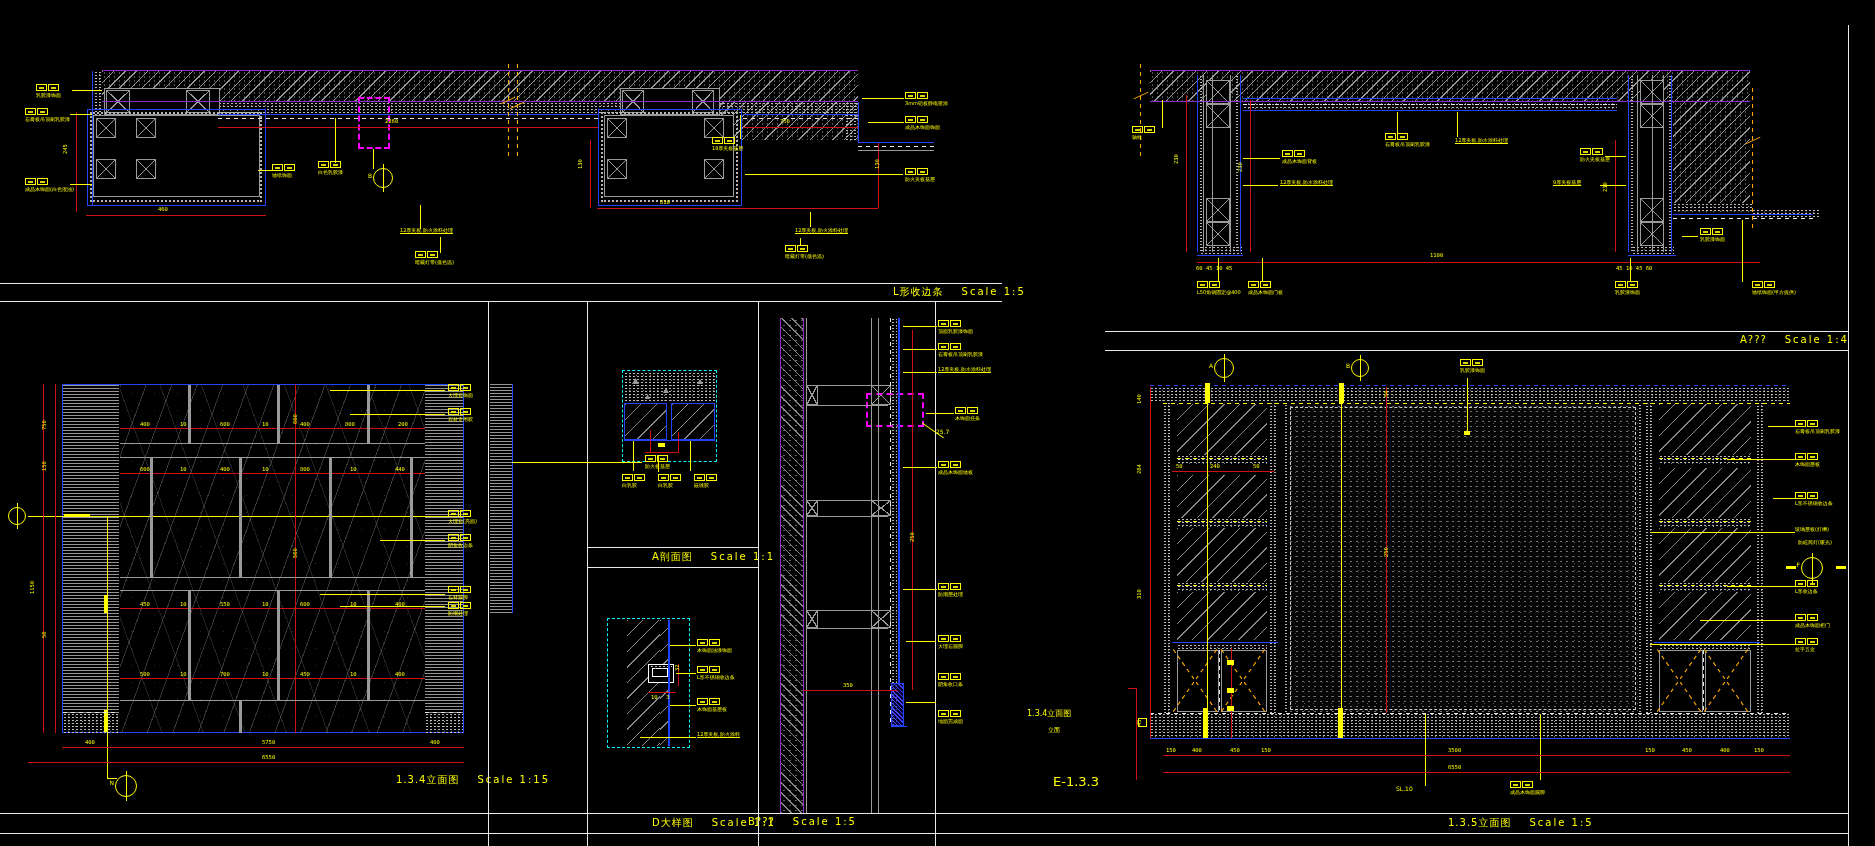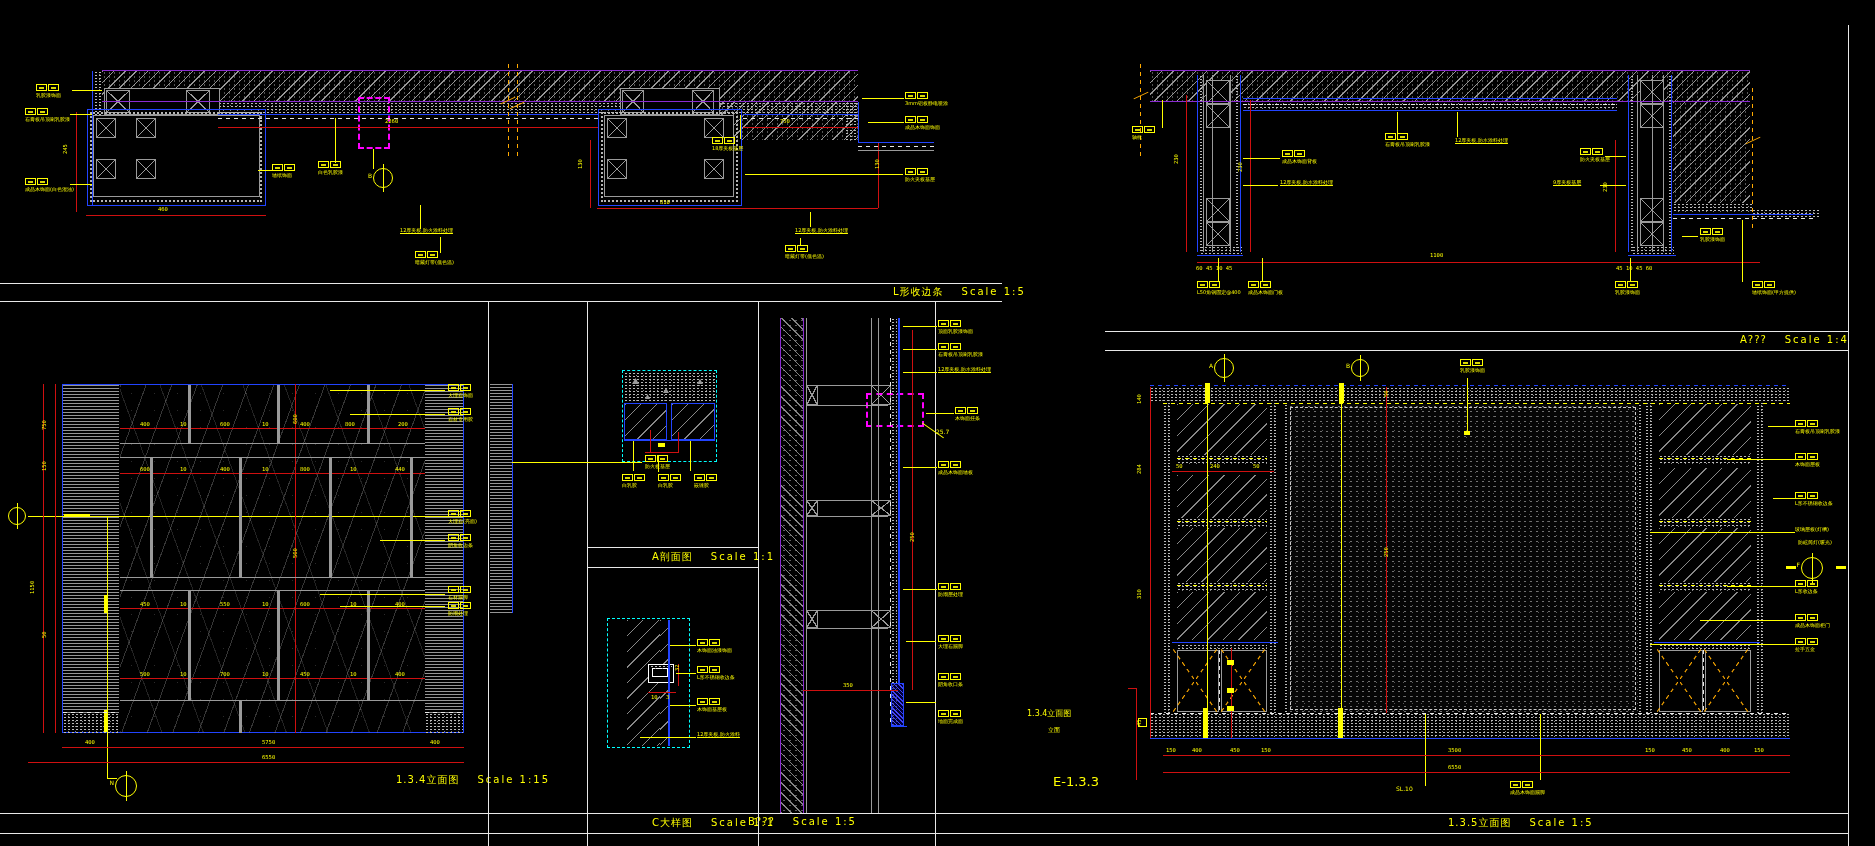--- a/index.html
+++ b/index.html
@@ -53,21 +53,21 @@
   .ttl .sc{margin-left:18px;letter-spacing:2px;}
 </style>
 </head>
 <body>
 
 <div id="stage">
   <div class="ttl" style="left:893px;top:285px"><span>L形收边条</span><span class="sc">Scale 1:5</span></div>
   <div class="ttl" style="left:1740px;top:334px"><span>A???</span><span class="sc">Scale 1:4</span></div>
   <div class="ttl" style="left:396px;top:773px"><span>1.3.4立面图</span><span class="sc">Scale 1:15</span></div>
   <div class="ttl" style="left:652px;top:550px"><span>A剖面图</span><span class="sc">Scale 1:1</span></div>
-  <div class="ttl" style="left:652px;top:816px"><span>C大样图</span><span class="sc">Scale 1:1</span></div>
+  <div class="ttl" style="left:652px;top:816px"><span>D大样图</span><span class="sc">Scale 1:1</span></div>
   <div class="ttl" style="left:748px;top:816px"><span>B???</span><span class="sc">Scale 1:5</span></div>
   <div class="ttl" style="left:1448px;top:816px"><span>1.3.5立面图</span><span class="sc">Scale 1:5</span></div>
 <div class="r hc" style="left: 102px; top: 71px; width: 756px; height: 31px;"></div>
     <div class="r hc" style="left: 700px; top: 102px; width: 158px; height: 38px;"></div>
     <div class="r sp" style="left: 94px; top: 71px; width: 9px; height: 120px;"></div>
     <div class="r sp" style="left: 218px; top: 102px; width: 640px; height: 11px;"></div>
     <div class="r fr solid" style="left: 104px; top: 88px; width: 116px; height: 27px;"></div>
     <div class="r xb solid" style="left: 106px; top: 90px; width: 24px; height: 23px;"></div>
     <div class="r xb solid" style="left: 186px; top: 90px; width: 24px; height: 23px;"></div>
     <div class="r fr solid" style="left: 93px; top: 115px; width: 167px; height: 82px;"></div>

